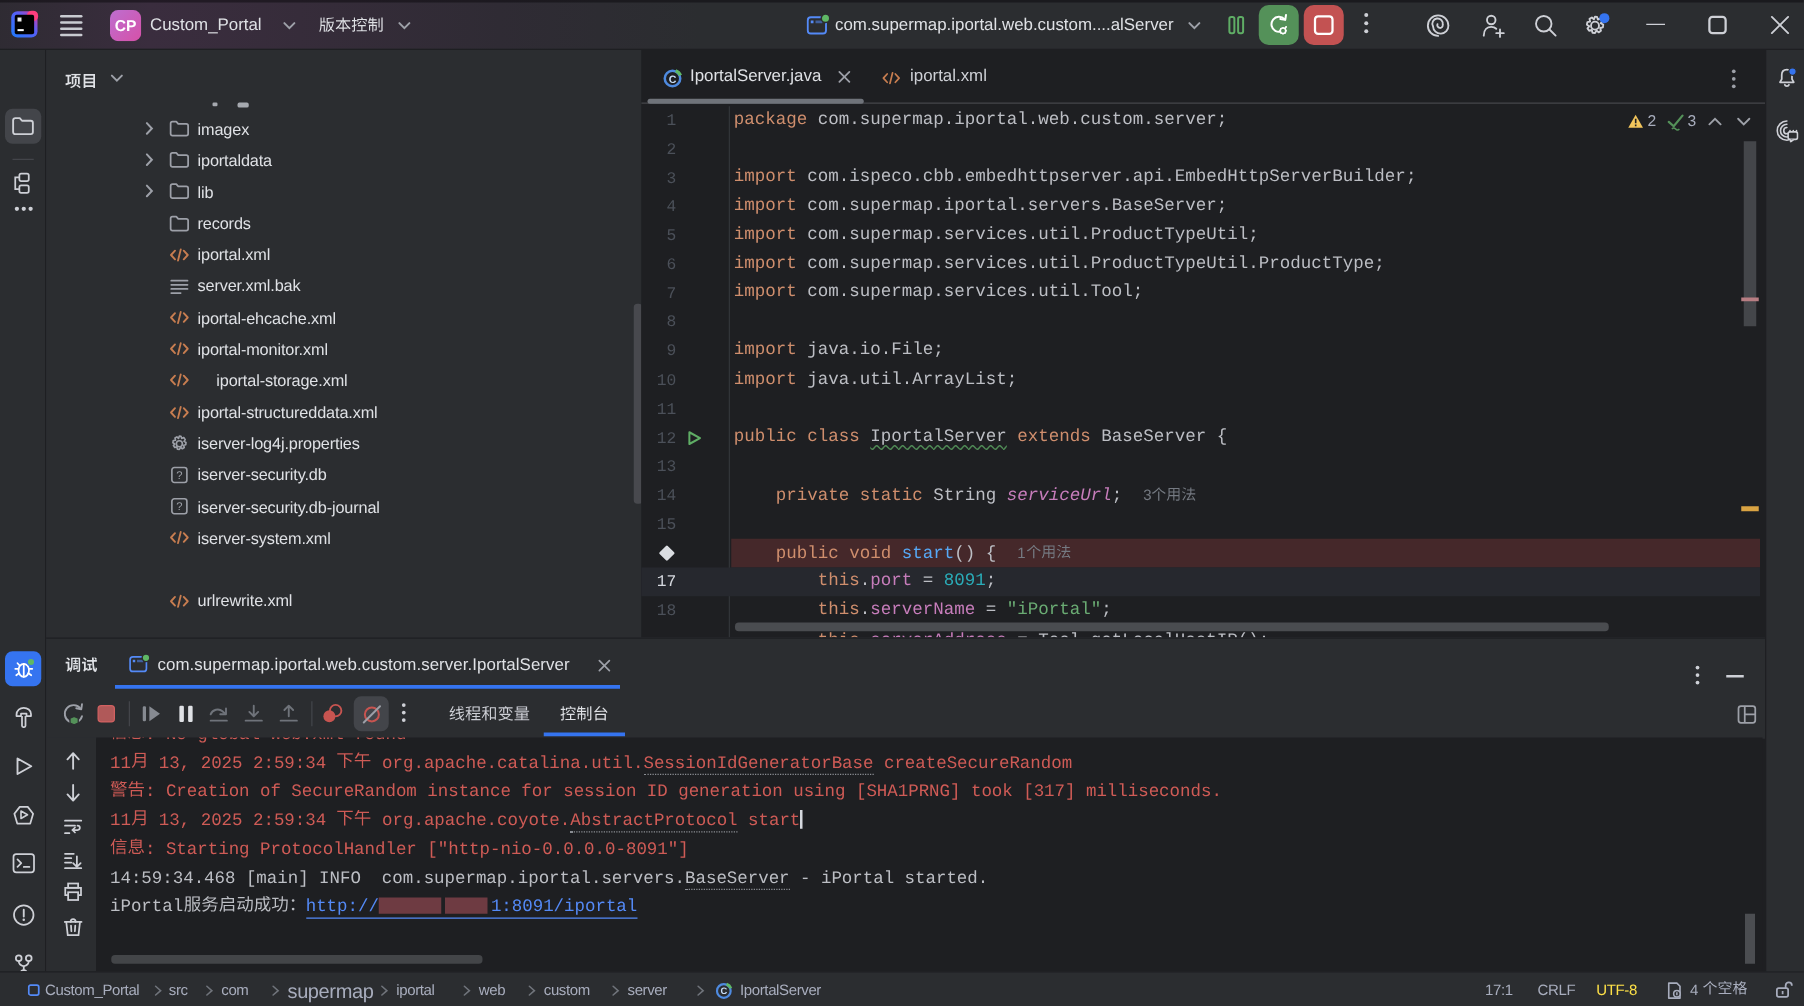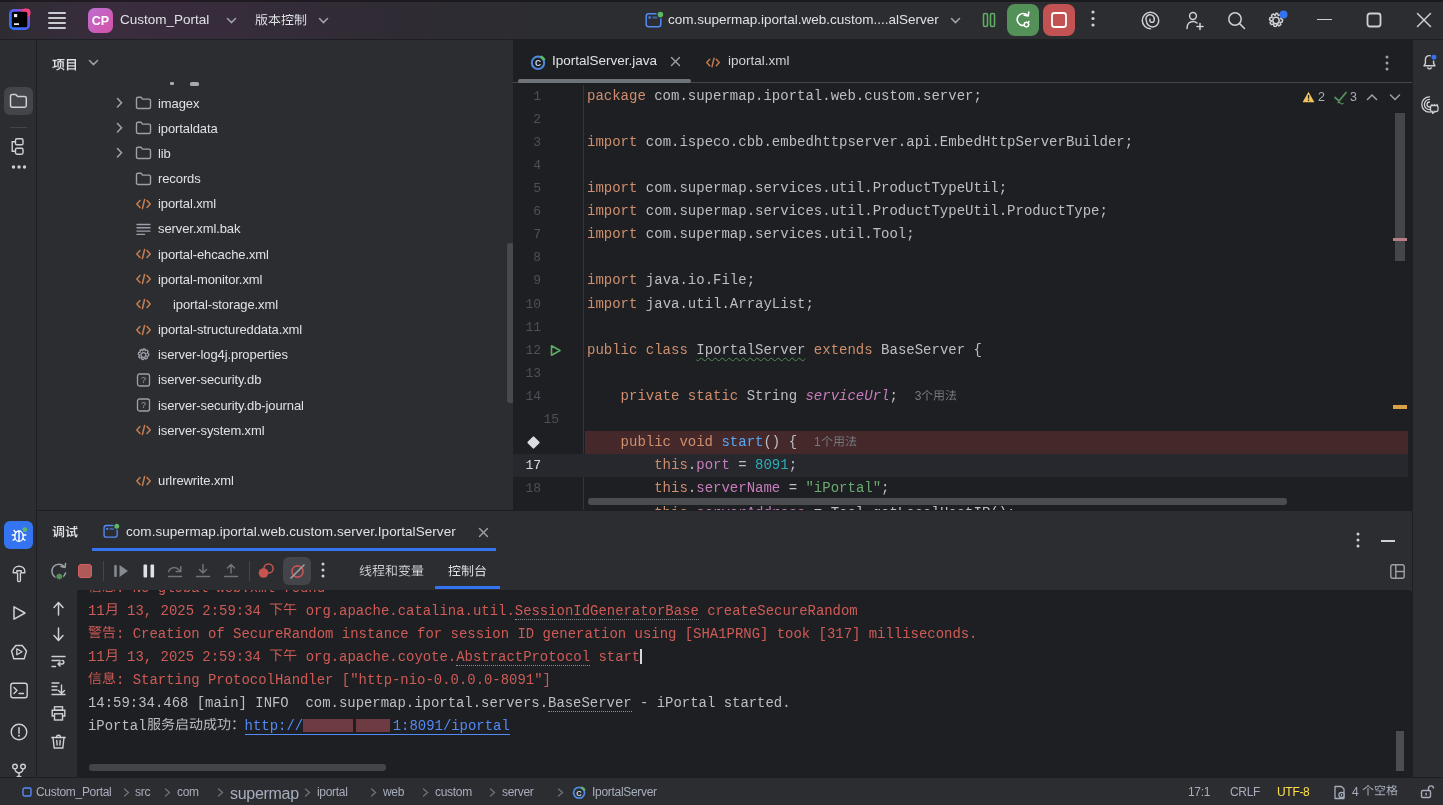--- a/index.html
+++ b/index.html
@@ -389,31 +389,32 @@
 <div class="ln" style="left:0;top:137.2px;color:#4b5059">5</div>
 <div class="ln" style="left:0;top:160.2px;color:#4b5059">6</div>
 <div class="ln" style="left:0;top:183.3px;color:#4b5059">7</div>
 <div class="ln" style="left:0;top:206.3px;color:#4b5059">8</div>
 <div class="ln" style="left:0;top:229.4px;color:#4b5059">9</div>
 <div class="ln" style="left:0;top:252.5px;color:#4b5059">10</div>
 <div class="ln" style="left:0;top:275.5px;color:#4b5059">11</div>
 <div class="ln" style="left:0;top:298.6px;color:#4b5059">12</div>
 <div class="ln" style="left:0;top:321.6px;color:#4b5059">13</div>
 <div class="ln" style="left:0;top:344.7px;color:#4b5059">14</div>
-<div class="ln" style="left:18px;top:367.7px;color:#4b5059">15</div>
+<div class="ln" style="left:0;top:367.7px;color:#4b5059">15</div>
 <div class="ln" style="left:0;top:413.8px;color:#d5d8de">17</div>
 <div class="ln" style="left:0;top:436.9px;color:#4b5059">18</div>
 <svg class="abs" style="left:36px;top:303.6px" width="13" height="13" viewBox="0 0 13 13">
       <path d="M2.5 1.8 L11 6.5 L2.5 11.2 Z" stroke="#5fad65" stroke-width="1.6" fill="none" stroke-linejoin="round"></path>
     </svg>
 <svg class="abs" style="left:13px;top:394.8px" width="15" height="15" viewBox="0 0 15 15">
       <rect x="2.9" y="2.9" width="9.2" height="9.2" rx="1" fill="#dadde2" transform="rotate(45 7.5 7.5)"></rect>
     </svg>
 <div class="cl" style="left:74px;top:45.0px"><span class="kw">package</span> com.supermap.iportal.web.custom.server;</div>
 <div class="cl" style="left:74px;top:91.1px"><span class="kw">import</span> com.ispeco.cbb.embedhttpserver.api.EmbedHttpServerBuilder;</div>
+<div class="cl" style="left:74px;top:114.2px"><span class="kw">import</span> com.supermap.iportal.servers.BaseServer;</div>
 <div class="cl" style="left:74px;top:137.2px"><span class="kw">import</span> com.supermap.services.util.ProductTypeUtil;</div>
 <div class="cl" style="left:74px;top:160.2px"><span class="kw">import</span> com.supermap.services.util.ProductTypeUtil.ProductType;</div>
 <div class="cl" style="left:74px;top:183.3px"><span class="kw">import</span> com.supermap.services.util.Tool;</div>
 <div class="cl" style="left:74px;top:229.4px"><span class="kw">import</span> java.io.File;</div>
 <div class="cl" style="left:74px;top:252.5px"><span class="kw">import</span> java.util.ArrayList;</div>
 <div class="cl" style="left:74px;top:298.6px"><span class="kw">public class</span> <span style="text-decoration:underline wavy #4f8a55 1px;text-underline-offset:3px">IportalServer</span> <span class="kw">extends</span> BaseServer {</div>
 <div class="cl" style="left:74px;top:344.7px">    <span class="kw">private static</span> String <span class="fld" style="font-style:italic">serviceUrl</span>;  <span class="inlay">3<svg style="vertical-align:-2.4px" width="36" height="12" viewBox="0 0 36 12">
           <path transform="translate(0,9.6)" d="M6.1 -10.1 6.9 -9.7Q6.2 -8.6 5.3 -7.6Q4.4 -6.7 3.3 -5.9Q2.2 -5.1 1.1 -4.5Q1 -4.7 0.8 -5Q0.6 -5.2 0.4 -5.4Q1.6 -5.8 2.6 -6.6Q3.7 -7.3 4.6 -8.2Q5.5 -9.1 6.1 -10.1ZM6.3 -9.4Q7.1 -8.4 8 -7.7Q8.8 -6.9 9.8 -6.4Q10.7 -5.8 11.6 -5.3Q11.4 -5.2 11.3 -5Q11.1 -4.7 11 -4.5Q10 -5 9.1 -5.7Q8.2 -6.3 7.3 -7.1Q6.4 -7.9 5.6 -9ZM5.5 -6.5H6.5V0.9H5.5Z M14.3 -9.2H22.1V-8.4H14.3ZM14.3 -6.4H22.1V-5.6H14.3ZM14.3 -3.6H22.1V-2.7H14.3ZM13.8 -9.2H14.7V-4.9Q14.7 -4.2 14.7 -3.4Q14.6 -2.6 14.4 -1.8Q14.3 -1 14 -0.3Q13.6 0.4 13.1 1Q13 0.9 12.9 0.8Q12.8 0.7 12.6 0.6Q12.5 0.5 12.4 0.4Q12.9 -0.1 13.2 -0.8Q13.5 -1.5 13.6 -2.2Q13.8 -2.9 13.8 -3.6Q13.8 -4.3 13.8 -4.9ZM21.8 -9.2H22.6V-0.3Q22.6 0.2 22.5 0.4Q22.4 0.6 22.1 0.7Q21.8 0.9 21.3 0.9Q20.7 0.9 19.9 0.9Q19.8 0.7 19.7 0.5Q19.6 0.2 19.5 0Q20 0 20.4 0Q20.7 0 21 0Q21.3 0 21.4 0Q21.6 0 21.7 -0Q21.8 -0.1 21.8 -0.3ZM17.6 -8.9H18.5V0.8H17.6Z M25.1 -9.3 25.6 -10Q26 -9.8 26.5 -9.6Q26.9 -9.4 27.3 -9.1Q27.7 -8.9 27.9 -8.7L27.4 -7.9Q27.2 -8.2 26.8 -8.4Q26.4 -8.7 26 -8.9Q25.6 -9.1 25.1 -9.3ZM24.5 -6 25 -6.7Q25.4 -6.6 25.8 -6.3Q26.2 -6.1 26.6 -5.9Q27 -5.7 27.2 -5.5L26.7 -4.7Q26.5 -4.9 26.1 -5.2Q25.7 -5.4 25.3 -5.6Q24.9 -5.9 24.5 -6ZM24.9 0.2Q25.2 -0.3 25.6 -0.9Q26 -1.6 26.4 -2.3Q26.8 -3 27.2 -3.7L27.8 -3.1Q27.5 -2.5 27.2 -1.8Q26.8 -1.1 26.4 -0.4Q26 0.2 25.7 0.8ZM31.2 -10.1H32.1V-4.4H31.2ZM28.1 -5H35.2V-4.1H28.1ZM28.6 -8H34.8V-7.2H28.6ZM32.5 -2.5 33.2 -2.9Q33.6 -2.4 34 -1.7Q34.4 -1.1 34.8 -0.5Q35.1 0.1 35.3 0.5L34.5 0.9Q34.3 0.5 34 -0.1Q33.7 -0.7 33.3 -1.4Q32.9 -2 32.5 -2.5ZM28.6 0.5 28.6 -0.2 29.1 -0.5 34 -1Q34 -0.9 34 -0.6Q34.1 -0.4 34.1 -0.3Q32.7 -0.1 31.8 0Q30.8 0.1 30.3 0.2Q29.7 0.3 29.4 0.4Q29 0.4 28.9 0.5Q28.7 0.5 28.6 0.5ZM28.6 0.5Q28.6 0.4 28.6 0.3Q28.5 0.1 28.4 -0.1Q28.4 -0.2 28.3 -0.4Q28.5 -0.4 28.7 -0.6Q28.9 -0.8 29.1 -1.1Q29.2 -1.3 29.4 -1.7Q29.7 -2 30 -2.5Q30.2 -3 30.5 -3.6Q30.8 -4.2 31 -4.8L32 -4.5Q31.6 -3.6 31.2 -2.8Q30.7 -2 30.2 -1.3Q29.7 -0.6 29.3 0V0Q29.3 0 29.2 0.1Q29.1 0.1 28.9 0.2Q28.8 0.3 28.7 0.4Q28.6 0.5 28.6 0.5Z" fill="#757a82"></path>
         </svg></span></div>
 <div class="cl" style="left:74px;top:390.8px">    <span class="kw">public void</span> <span class="mtd">start</span>() {  <span class="inlay">1<svg style="vertical-align:-2.4px" width="36" height="12" viewBox="0 0 36 12">

